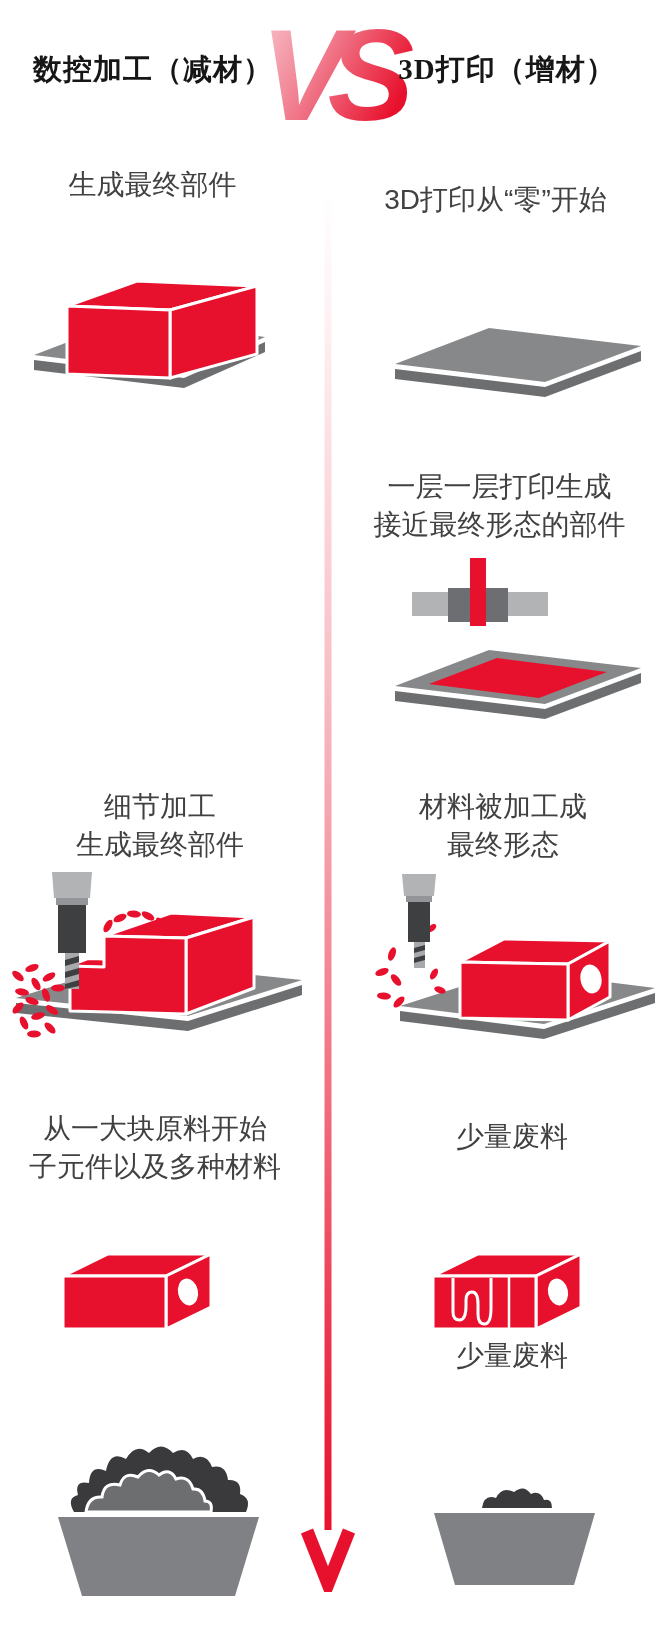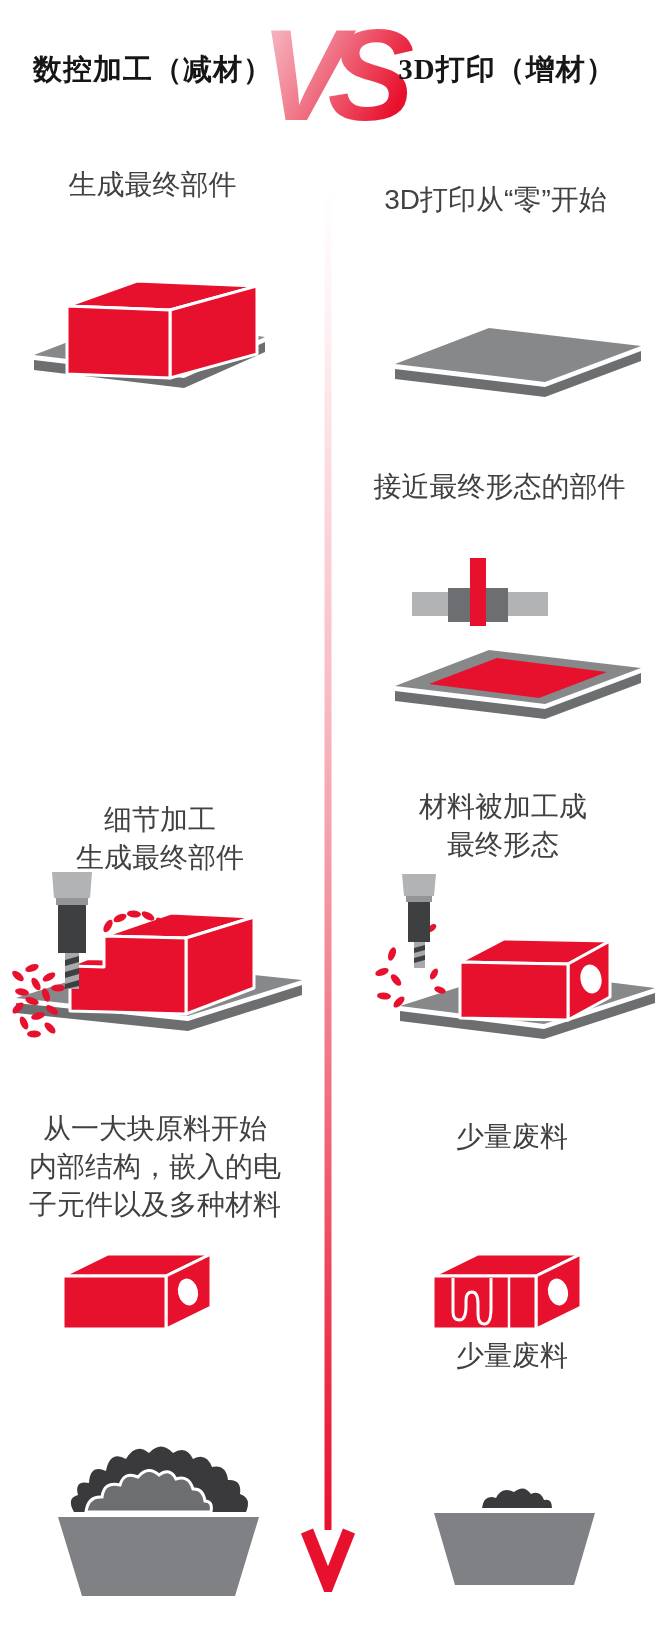--- a/index.html
+++ b/index.html
@@ -37,21 +37,21 @@
   .ia-left{left:32px;top:266px;}
   .la-right{left:368px;top:181px;width:255px;}
   .ia-right{left:393px;top:318px;}
 
   
   .lb-right{left:352px;top:468px;width:295px;}
   .ib-head{left:410px;top:556px;}
   .ib-plat{left:393px;top:640px;}
 
   
-  .lc-left{left:30px;top:788px;width:260px;margin-top:13px;}
+  .lc-left{left:30px;top:788px;width:260px;}
   .ic-left{left:8px;top:868px;}
   .lc-right{left:368px;top:788px;width:270px;}
   .ic-right{left:372px;top:868px;}
 
   
   .ld-left{left:10px;top:1110px;width:290px;}
   .id-left{left:55px;top:1234px;}
   .ld-right{left:392px;top:1118px;width:240px;}
   .id-right{left:425px;top:1234px;}
 
@@ -100,20 +100,21 @@
   <div class="abs step-label la-right">
     <div>3D打印从“零”开始</div>
   </div>
   <svg class="abs ia-right" width="250" height="82" viewBox="0 0 250 82">
     <polygon points="2,46 96,10 248,28 152,64" fill="#87888a"></polygon>
     <polygon points="2,51 152,69 152,79 2,61" fill="#6d6e70"></polygon>
     <polygon points="152,69 248,33 248,43 152,79" fill="#6d6e70"></polygon>
   </svg>
 
   <div class="abs step-label lb-right">
+    <div>一层一层打印生成</div>
     <div>接近最终形态的部件</div>
   </div>
   <svg class="abs ib-head" width="140" height="72" viewBox="0 0 140 72">
     <rect x="2" y="36" width="136" height="24" fill="#b1b3b5"></rect>
     <rect x="38" y="32" width="60" height="34" fill="#6d6e71"></rect>
     <rect x="60" y="2" width="16" height="68" fill="#e8112d"></rect>
   </svg>
   <svg class="abs ib-plat" width="250" height="82" viewBox="0 0 250 82">
     <polygon points="2,46 96,10 248,28 152,64" fill="#87888a"></polygon>
     <polygon points="36,44 104,18 214,32 146,58" fill="#e8112d"></polygon>
@@ -193,21 +194,20 @@
       <rect x="34" y="28" width="26" height="6" fill="#939598"></rect>
       <rect x="36" y="34" width="22" height="40" fill="#3e3f41"></rect>
       <rect x="42" y="74" width="11" height="26" fill="#a7a9ac"></rect>
       <polygon points="42,80 53,77 53,82 42,85" fill="#3e3f41"></polygon>
       <polygon points="42,90 53,87 53,92 42,95" fill="#3e3f41"></polygon>
     </g>
   </svg>
 
   <div class="abs step-label ld-left">
     <div>从一大块原料开始</div>
-    <div>内部结构，嵌入的电</div>
     <div>子元件以及多种材料</div>
   </div>
   <svg class="abs id-left" width="230" height="120" viewBox="0 0 230 120">
     <polygon points="8,42 53,20 156,20 111,42" fill="#e8112d" stroke="#fff" stroke-width="3" stroke-linejoin="round"></polygon>
     <polygon points="111,42 156,20 156,73 111,95" fill="#e8112d" stroke="#fff" stroke-width="3" stroke-linejoin="round"></polygon>
     <polygon points="8,42 111,42 111,95 8,95" fill="#e8112d" stroke="#fff" stroke-width="3" stroke-linejoin="round"></polygon>
     <ellipse cx="133" cy="58" rx="10" ry="13.5" fill="#fff" transform="rotate(-12 133 58)"></ellipse>
   </svg>
 
   <div class="abs step-label ld-right">

